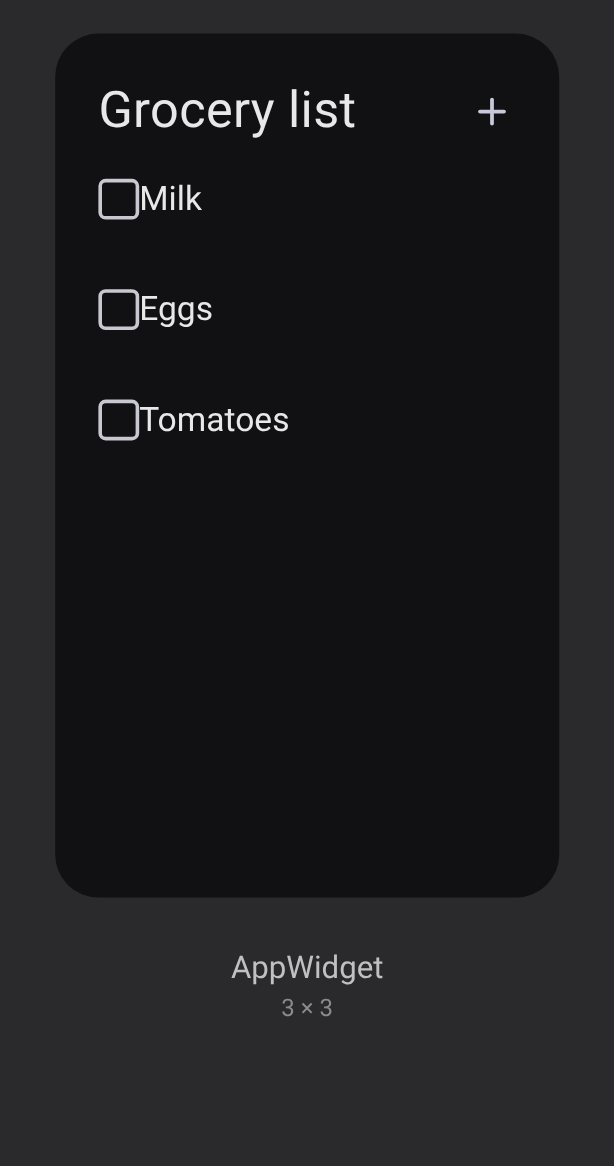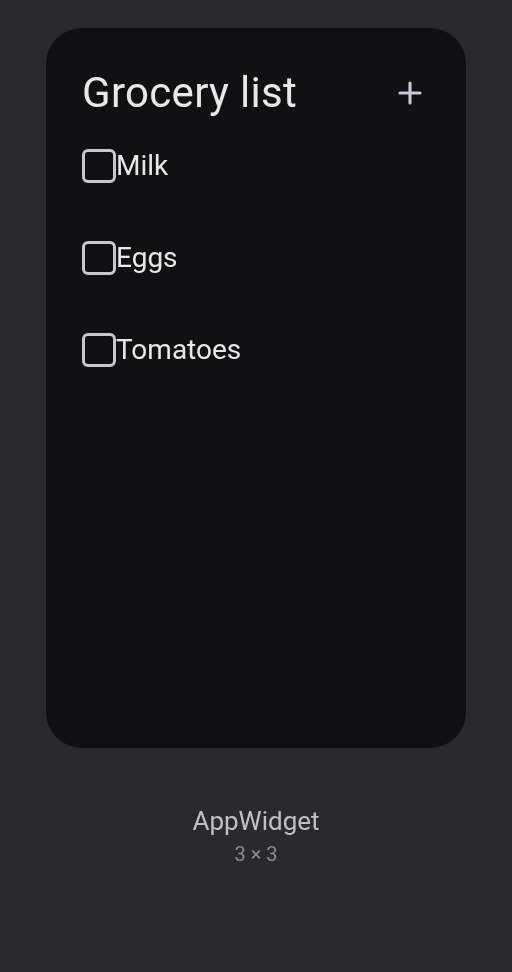--- a/index.html
+++ b/index.html
@@ -78,21 +78,21 @@
       flex-shrink: 0;
     }
     
     .item-label {
       color: #e8e8e8;
       font-size: 28px;
       font-weight: 400;
     }
     
     .widget-info {
-      margin-top: 58px;
+      margin-top: 44px;
       display: flex;
       flex-direction: column;
       align-items: center;
       gap: 6px;
     }
     
     .info-title {
       color: #c0c0c4;
       font-size: 26px;
       font-weight: 400;

